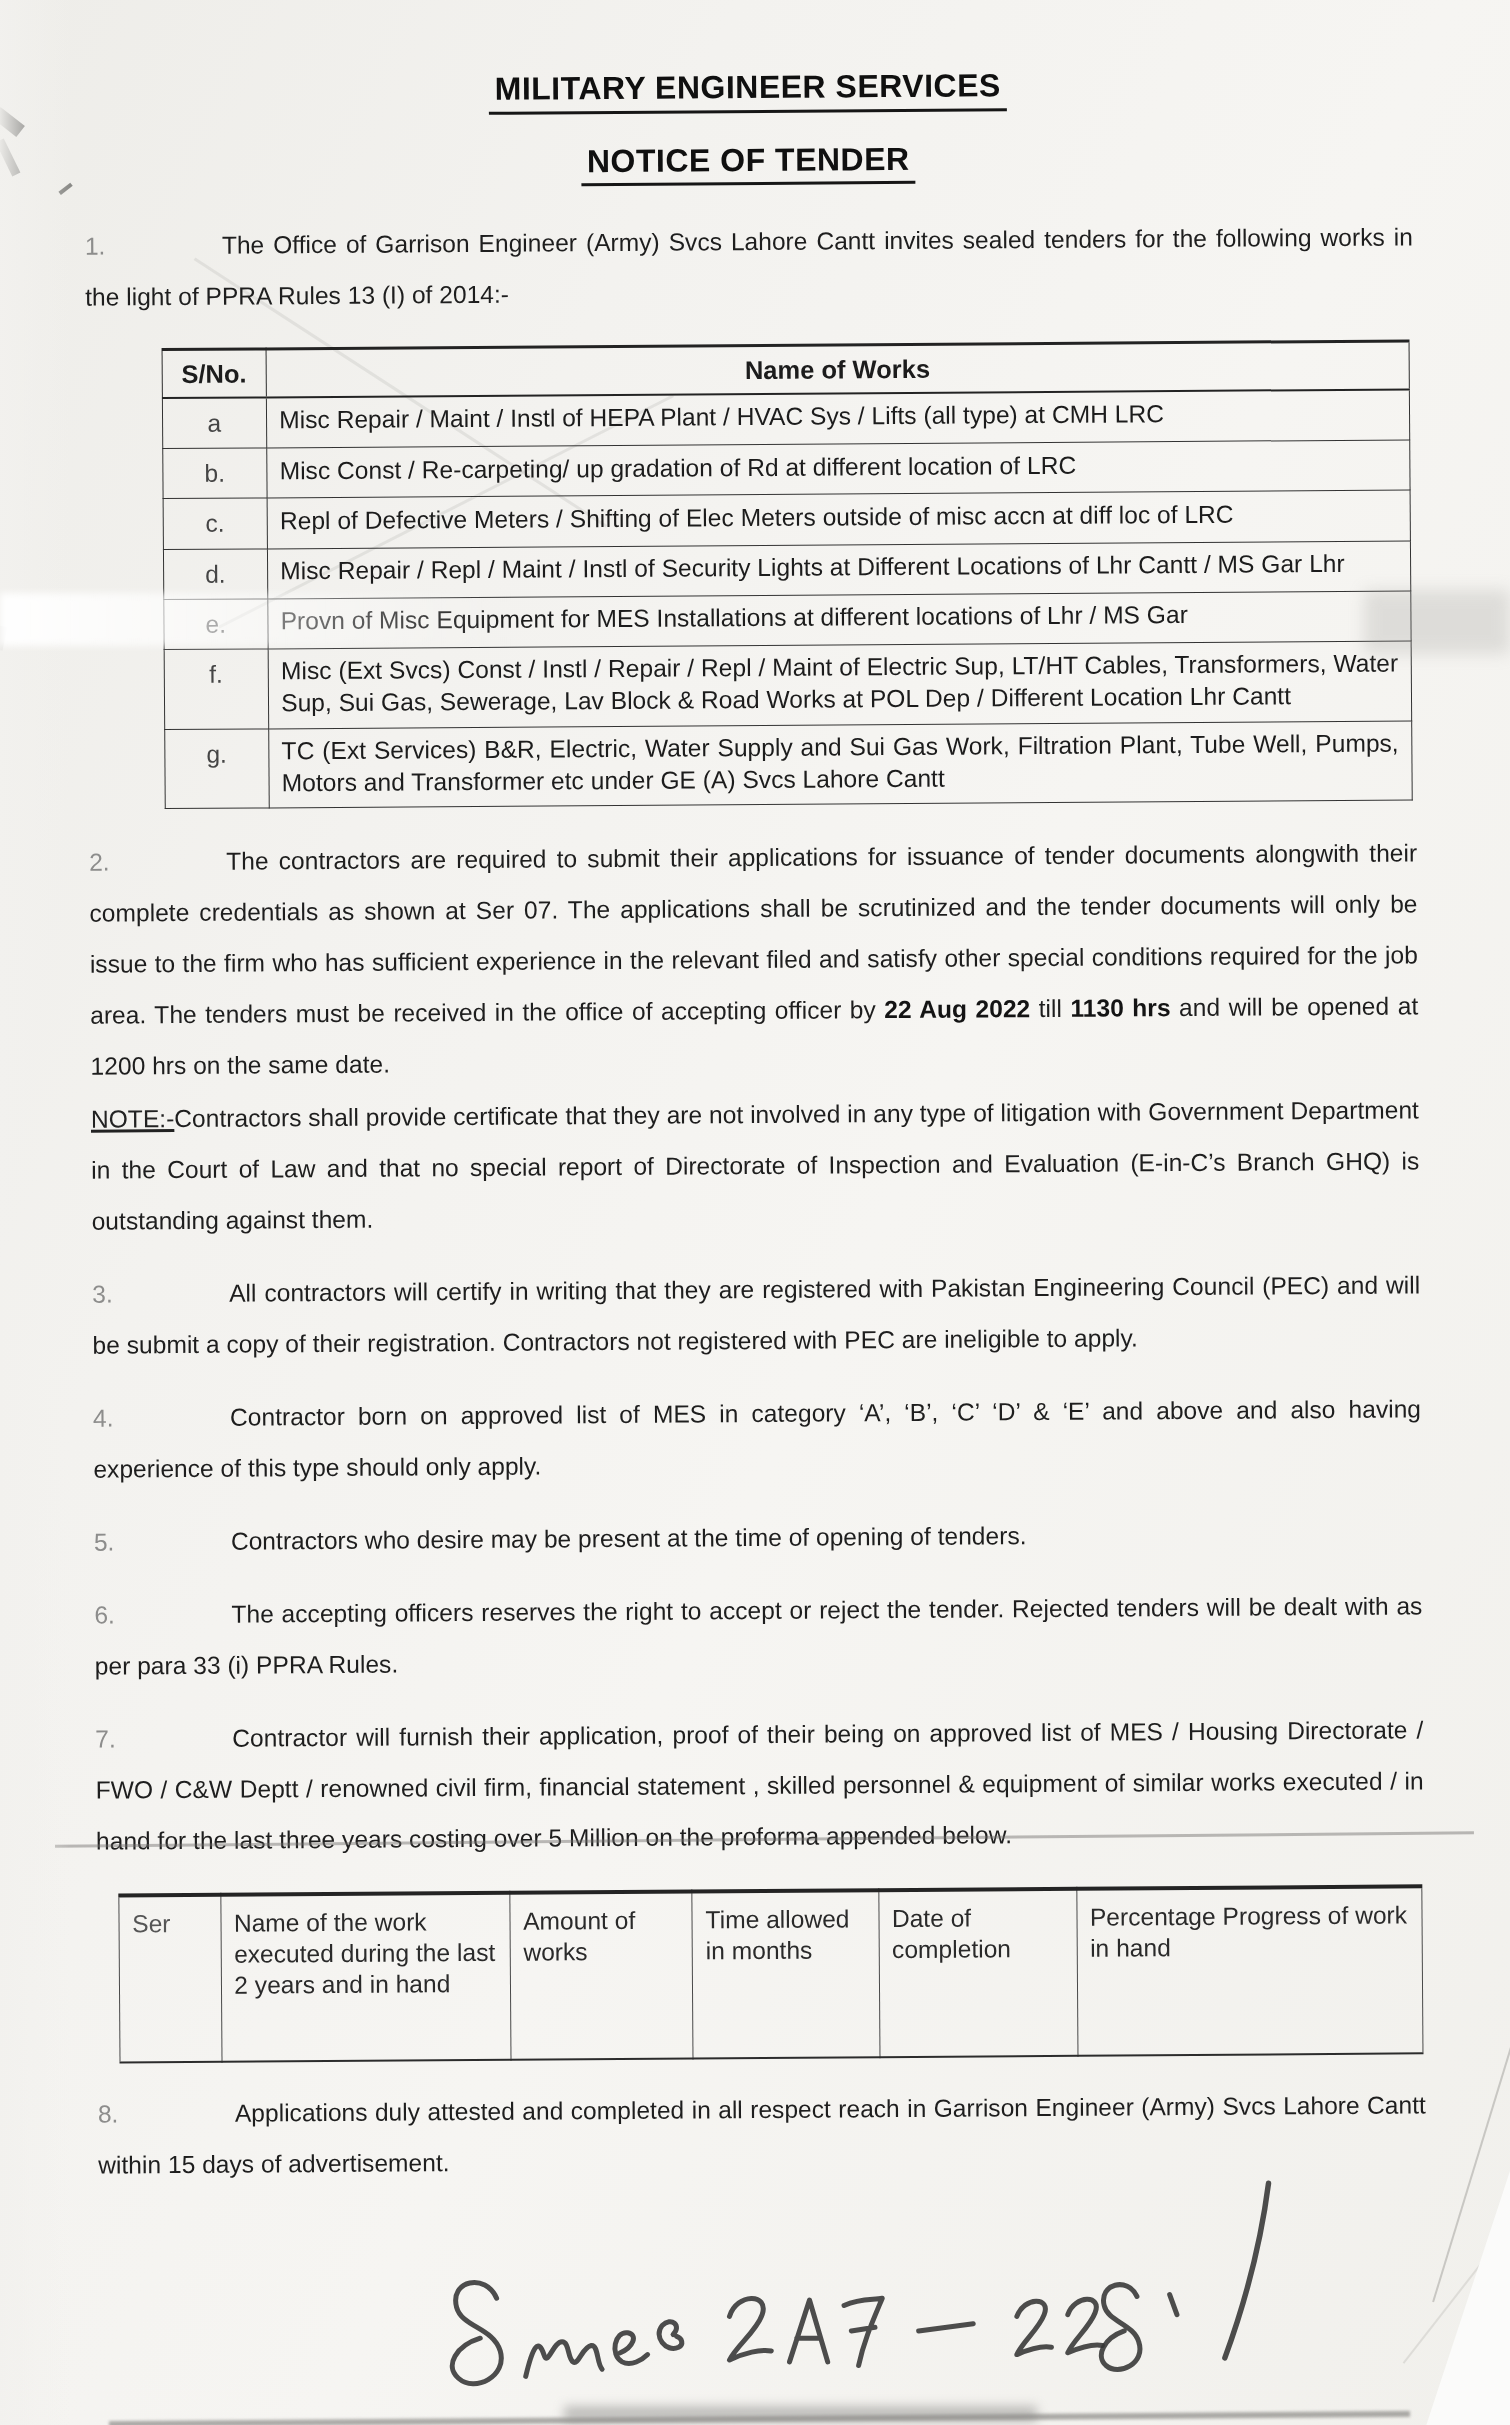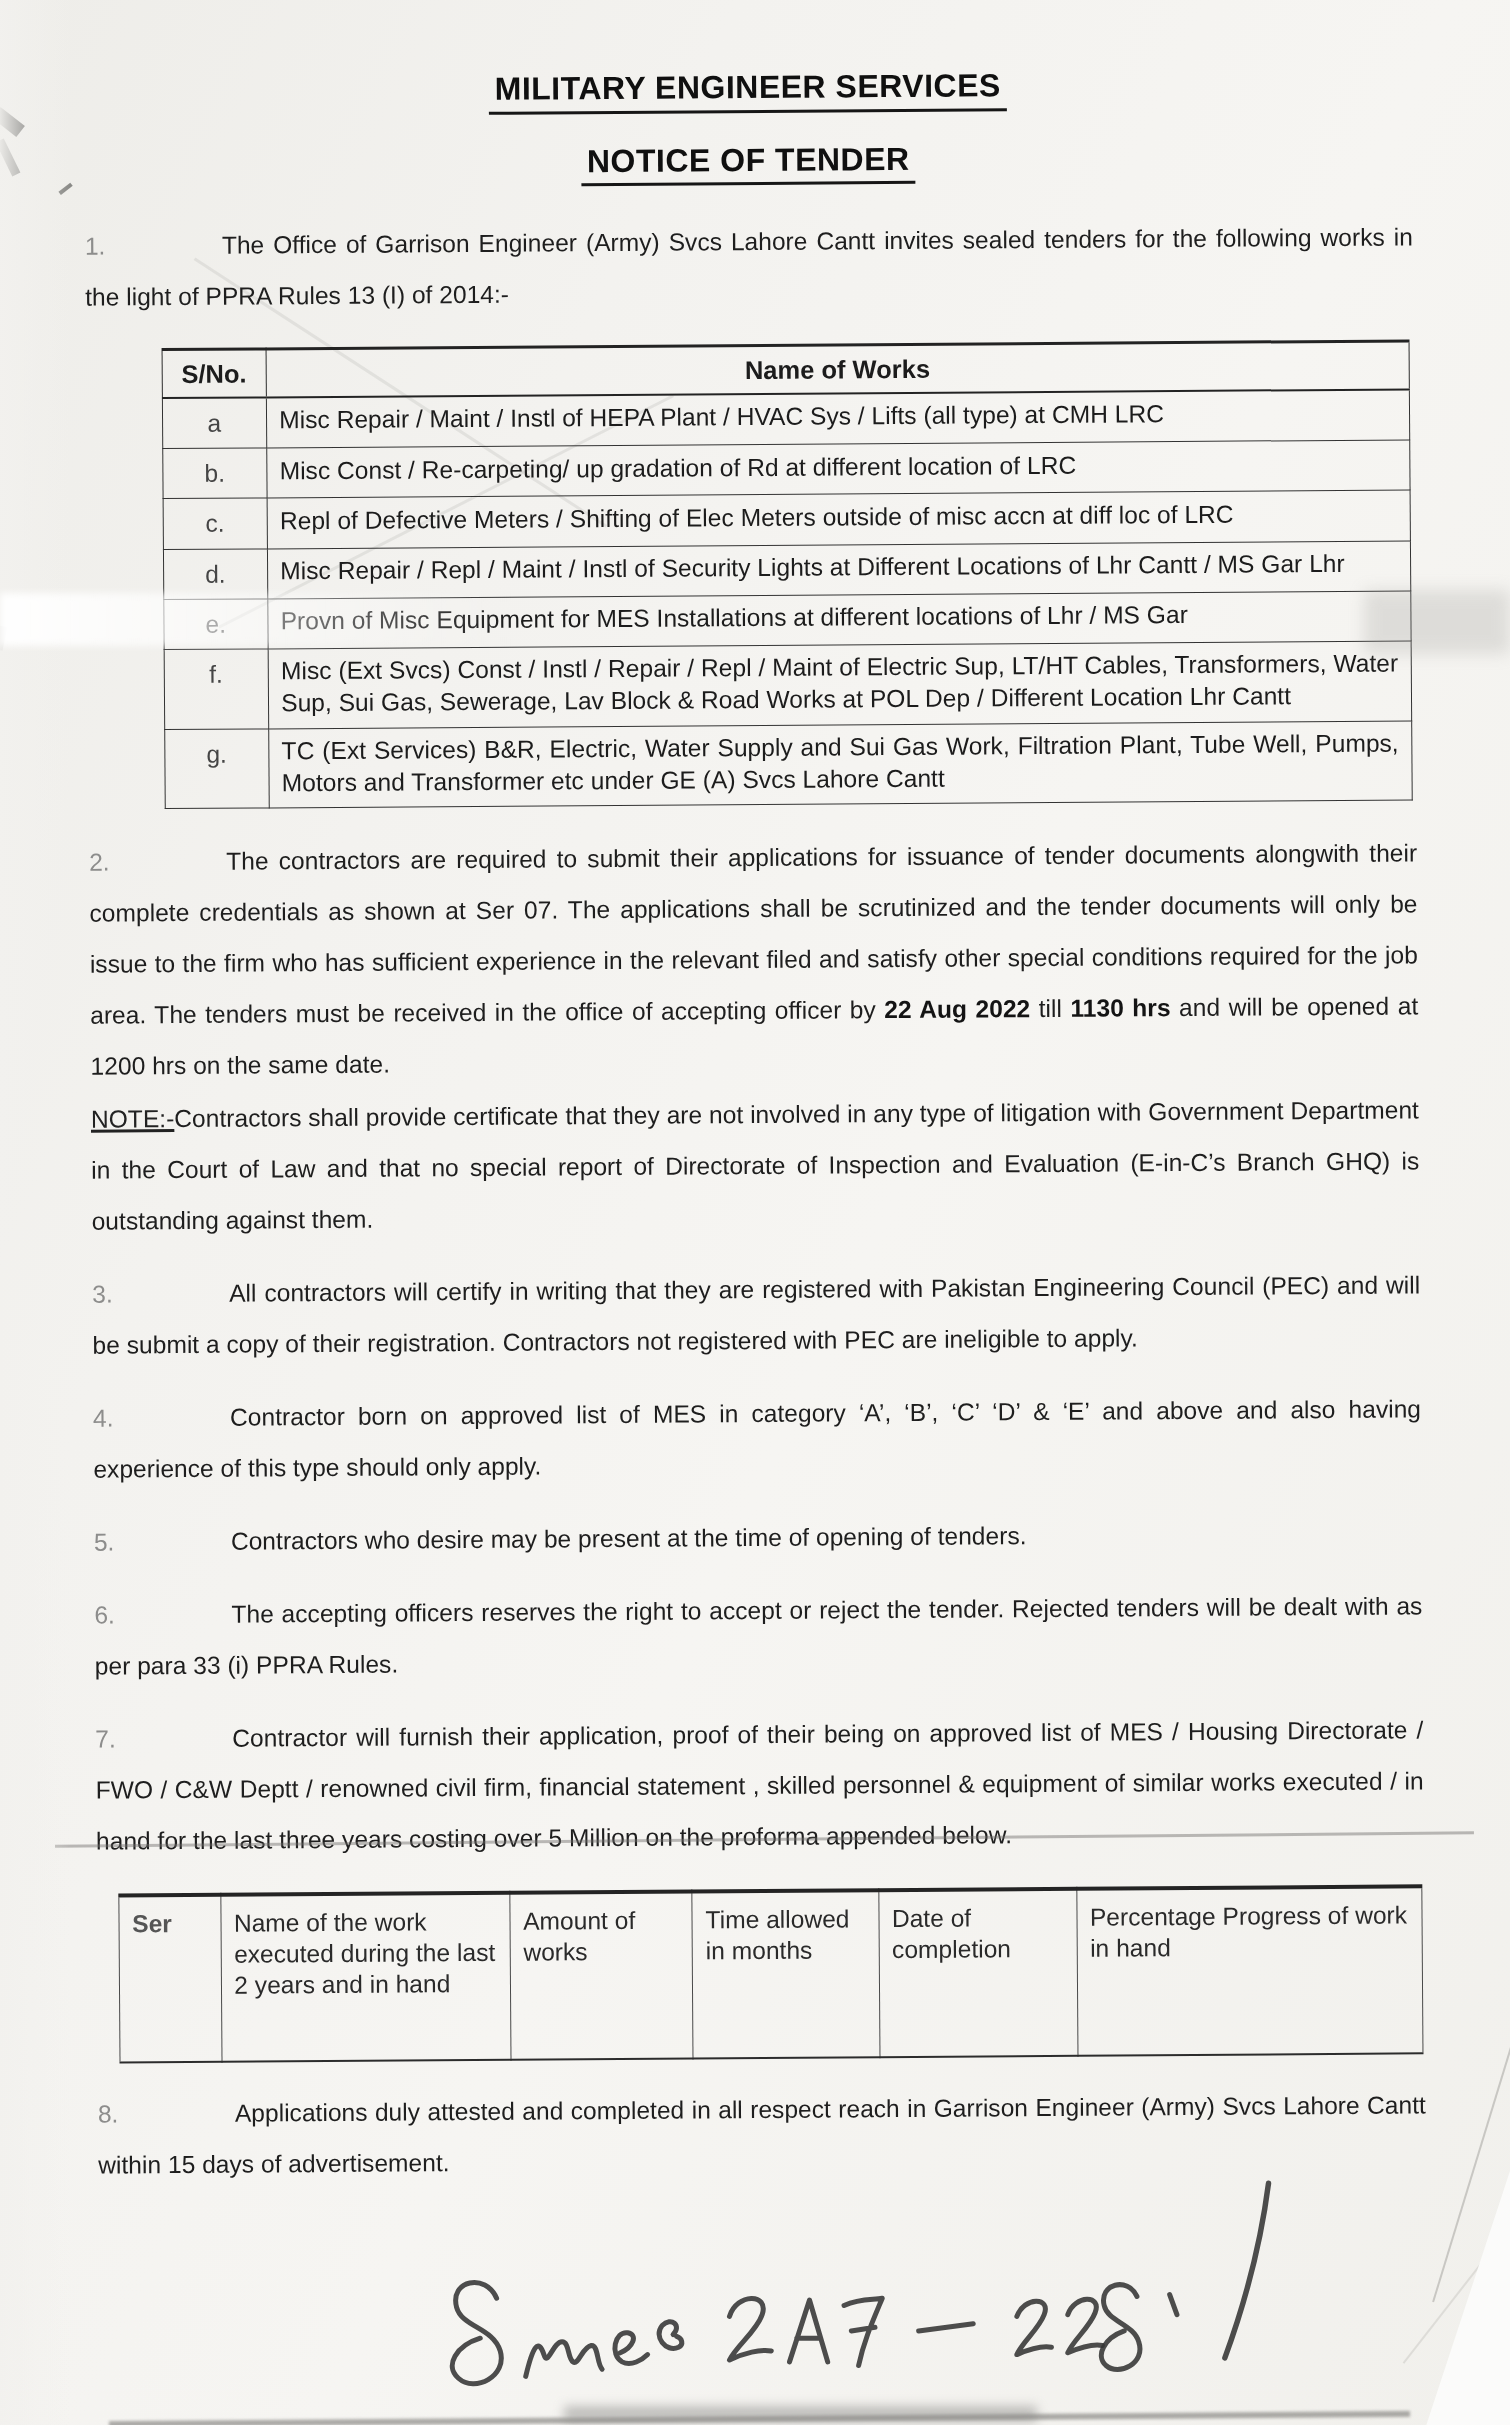--- a/index.html
+++ b/index.html
@@ -70,21 +70,21 @@
   table.proforma{
     margin:27px 0 0 22px;width:calc(100% - 24px);
     font-size:24.6px;line-height:31px;
     border:1.8px solid #3a3a3a;border-top:4.5px solid #242424;border-bottom:2.7px solid #2c2c2c;
   }
   table.proforma th{
     border-left:1.8px solid #4a4a4a;border-right:1.8px solid #4a4a4a;
     font-weight:normal;text-align:left;vertical-align:top;
     padding:11px 12.7px 60px 12.7px;color:#2a2a2a;
   }
-  table.proforma th.c0{width:7.8%;color:#555;font-weight:bold;}
+  table.proforma th.c0{width:7.8%;color:#555;}
   table.proforma th.c1{width:22.2%;}
   table.proforma th.c2{width:14%;}
   table.proforma th.c3{width:14.3%;}
   table.proforma th.c4{width:15.2%;}
 
   .handwriting{position:absolute;left:409px;top:2240px;z-index:6;}
   .hand-slash{position:absolute;left:1212px;top:2176px;z-index:6;}
   .hand-stroke{fill:none;stroke:#343434;stroke-width:5.5;stroke-linecap:round;stroke-linejoin:round;opacity:.88;}
 </style>
 </head>

